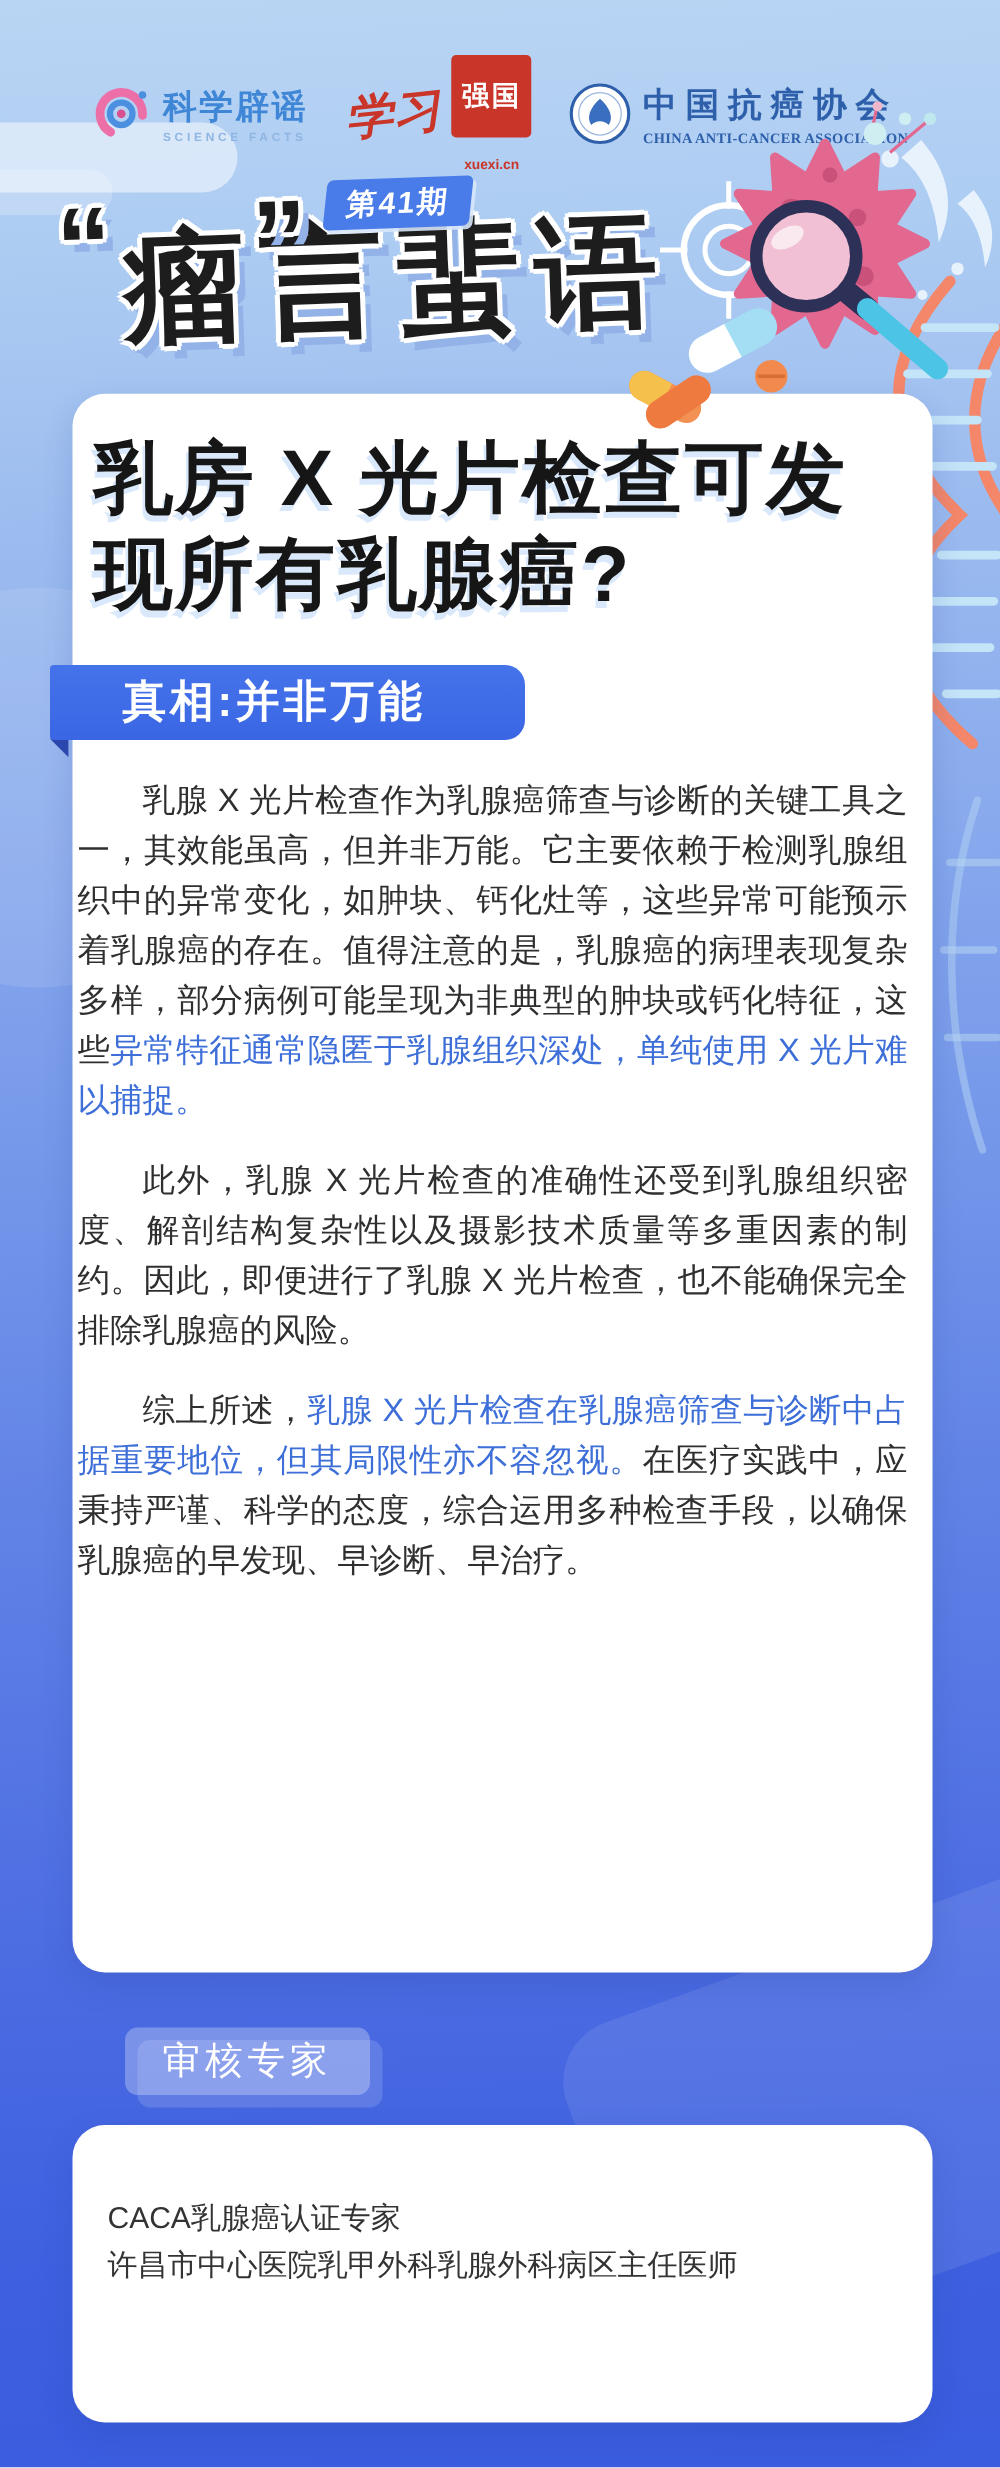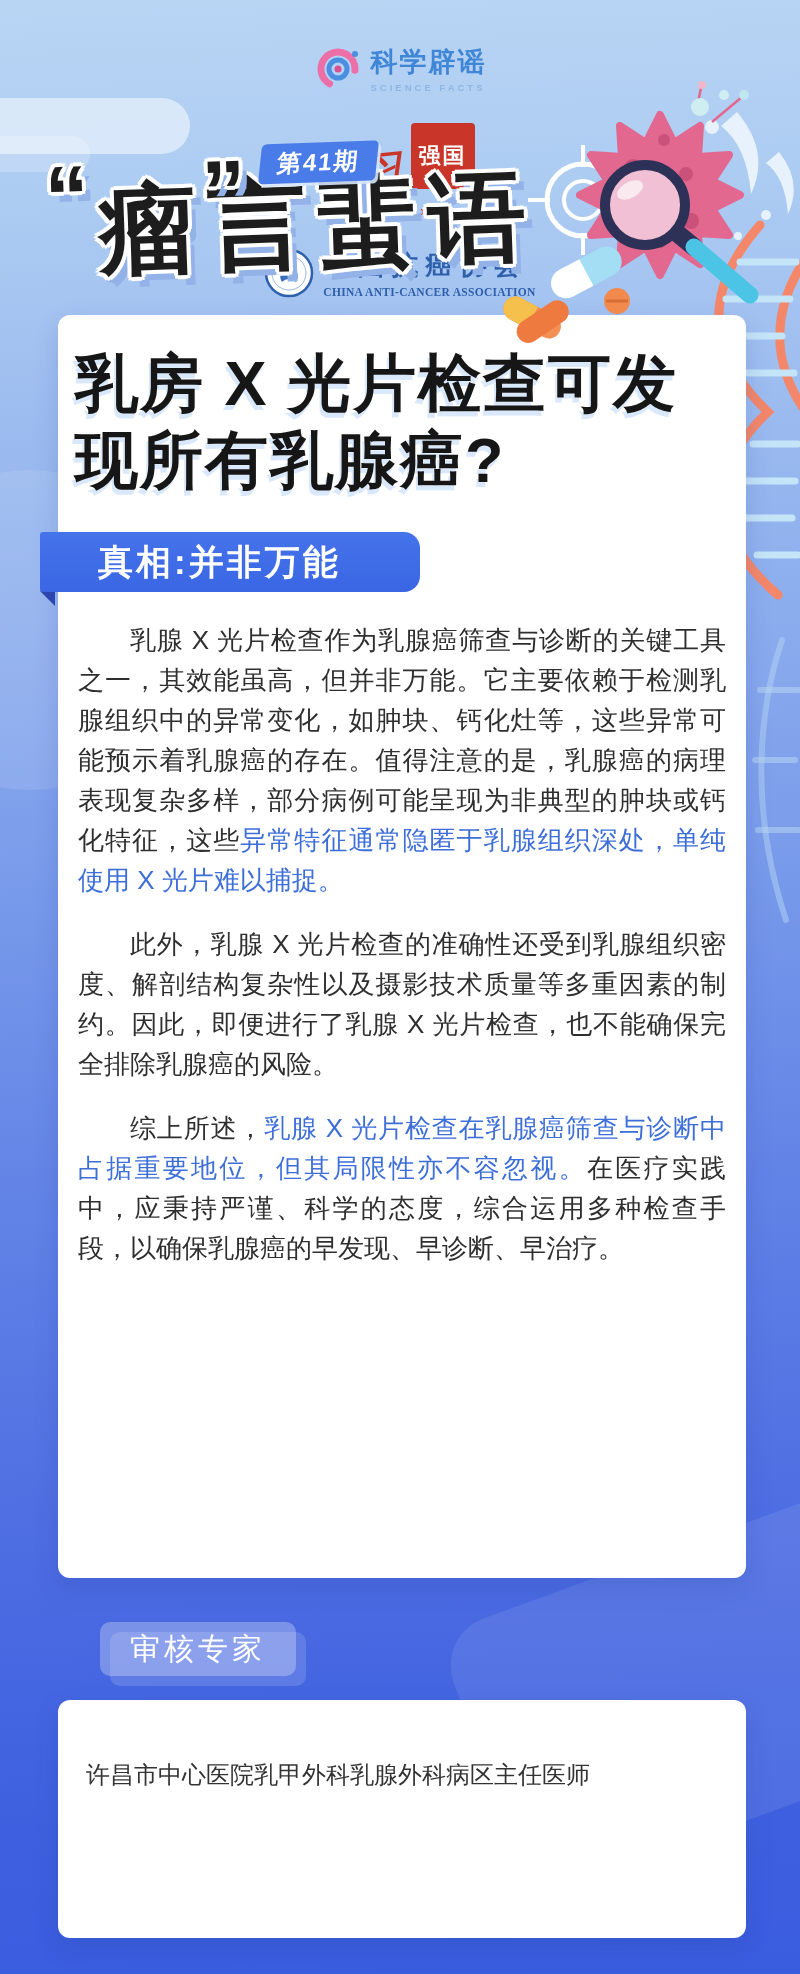--- a/index.html
+++ b/index.html
@@ -17,21 +17,21 @@
   .glow-left { position:absolute; left:-130px; top:470px; width:320px; height:320px;
     border-radius:50%; background:rgba(255,255,255,.10); z-index:1; }
   .glow-br { position:absolute; left:470px; top:1545px; width:480px; height:280px;
     background:rgba(255,255,255,.09); transform:rotate(-20deg); border-radius:50px; z-index:1; }
 
   .deco-back { position:absolute; left:0; top:0; z-index:2; pointer-events:none; }
   .deco-front { position:absolute; left:0; top:0; z-index:5; pointer-events:none; }
 
   
   .logos { position:absolute; top:44px; left:0; width:100%; display:flex;
-    justify-content:center; align-items:center; gap:30px; z-index:3;flex-direction:column; }
+    justify-content:center; align-items:center; gap:30px; z-index:3; }
   .logo { display:flex; align-items:center; gap:9px; }
   .kepu-cn { font-size:27px; font-weight:800; color:#3f86d6; letter-spacing:2px; white-space:nowrap; }
   .kepu-en { font-size:9.5px; letter-spacing:3px; color:#8fb6e2; font-weight:700; margin-top:2px; }
   .xx-cal { font-size:38px; font-weight:900; font-style:italic; color:#c93529; transform:rotate(-6deg); display:inline-block; }
   .xx-col { display:inline-block; }
   .xx-box { display:block; background:#c93529; color:#fff; font-size:22px; font-weight:900;
     padding:18px 8px; border-radius:4px; letter-spacing:2px; }
   .xx-dom { display:block; font-size:11px; font-weight:700; color:#c93529; text-align:center; margin-top:16px; }
   .caca-cn { font-size:27px; font-weight:800; color:#2e5fab; letter-spacing:7px; white-space:nowrap; }
   .caca-en { font-size:11.5px; font-weight:700; color:#2e5fab; font-family:"Liberation Serif", serif;
@@ -50,32 +50,32 @@
   .q { position:absolute; font-size:88px; line-height:1; }
   .q-open { left:6px; top:14px; }
   .q-close { left:163px; top:14px; }
   .mast-title { position:absolute; left:58px; top:44px; font-size:98px; line-height:1;
     letter-spacing:12px; white-space:nowrap; }
   .issue-badge { position:absolute; left:222px; top:12px; background:#4a7ce9; color:#fff;
     font-size:24px; font-weight:800; letter-spacing:2px; padding:4px 17px; border-radius:5px;
     transform:skewX(-8deg); box-shadow:3px 3px 0 rgba(215,230,250,.9); z-index:4; }
 
   
-  .card { position:absolute; background:#ffffff; border-radius:12px;
+  .card { position:absolute; background:#ffffff; border-radius:26px;
     box-shadow:0 10px 24px rgba(35,62,150,.18); }
   .article-card { left:58px; top:315px; width:688px; height:1263px; z-index:4; }
   .question { position:absolute; left:17px; top:30px; font-size:63px; line-height:77px;
     font-weight:900; color:#161616; letter-spacing:2px; white-space:nowrap;
     text-shadow:-2px 5px 0 #d9e8fb; }
   .truth-badge { position:absolute; left:-18px; top:217px; width:380px; height:60px;
     background:linear-gradient(180deg,#4573ea,#3a66e4); color:#fff; font-size:35px; font-weight:800;
     line-height:60px; padding-left:58px; letter-spacing:3px; border-radius:3px 16px 16px 3px; z-index:3; }
   .truth-fold { position:absolute; left:-18px; top:276px; width:15px; height:15px;
     background:#2b46ad; clip-path:polygon(0 0,100% 0,100% 100%); z-index:2; }
-  .paragraphs { position:absolute; left:20px; right:20px; top:305px; }
+  .paragraphs { position:absolute; left:4px; right:20px; top:305px; }
   .paragraphs p { font-size:26px; line-height:40px; color:#2f2f2f; font-weight:500;
     text-align:justify; text-indent:2em; margin-bottom:24px; }
   .paragraphs .hl { color:#3e6fd8; }
 
   
   .expert-label { position:absolute; left:100px; top:1622px; height:54px; line-height:54px;
     padding:0 30px; background:rgba(255,255,255,.28); border-radius:10px; color:#fff;
     font-size:30px; font-weight:400; letter-spacing:4px; z-index:4; }
   .expert-label::after { content:""; position:absolute; left:10px; top:10px; width:100%; height:100%;
     background:rgba(255,255,255,.14); border-radius:10px; z-index:-1; }
@@ -171,20 +171,21 @@
     <div class="truth-fold"></div>
     <div class="paragraphs">
         <p><span>乳腺 X 光片检查作为乳腺癌筛查与诊断的关键工具之一，其效能虽高，但并非万能。它主要依赖于检测乳腺组织中的异常变化，如肿块、钙化灶等，这些异常可能预示着乳腺癌的存在。值得注意的是，乳腺癌的病理表现复杂多样，部分病例可能呈现为非典型的肿块或钙化特征，这些</span><span class="hl">异常特征通常隐匿于乳腺组织深处，单纯使用 X 光片难以捕捉。</span></p>
         <p><span>此外，乳腺 X 光片检查的准确性还受到乳腺组织密度、解剖结构复杂性以及摄影技术质量等多重因素的制约。因此，即便进行了乳腺 X 光片检查，也不能确保完全排除乳腺癌的风险。</span></p>
         <p><span>综上所述，</span><span class="hl">乳腺 X 光片检查在乳腺癌筛查与诊断中占据重要地位，但其局限性亦不容忽视。</span><span>在医疗实践中，应秉持严谨、科学的态度，综合运用多种检查手段，以确保乳腺癌的早发现、早诊断、早治疗。</span></p>
       </div>
   </main>
 
   <div class="expert-label">审核专家</div>
   <section class="card expert-card">
+    <div class="expert-cred">CACA乳腺癌认证专家</div>
     <div class="expert-cred">许昌市中心医院乳甲外科乳腺外科病区主任医师</div>
   </section>
 
   <svg class="deco-front" width="800" height="700" viewBox="0 0 800 700">
     <g stroke="#ffffff" fill="none">
       <circle cx="583" cy="200" r="36" stroke-width="5"></circle>
       <circle cx="583" cy="200" r="19" stroke-width="4"></circle>
       <line x1="583" y1="145" x2="583" y2="167" stroke-width="4"></line>
       <line x1="583" y1="233" x2="583" y2="255" stroke-width="4"></line>
       <line x1="528" y1="200" x2="550" y2="200" stroke-width="4"></line>

